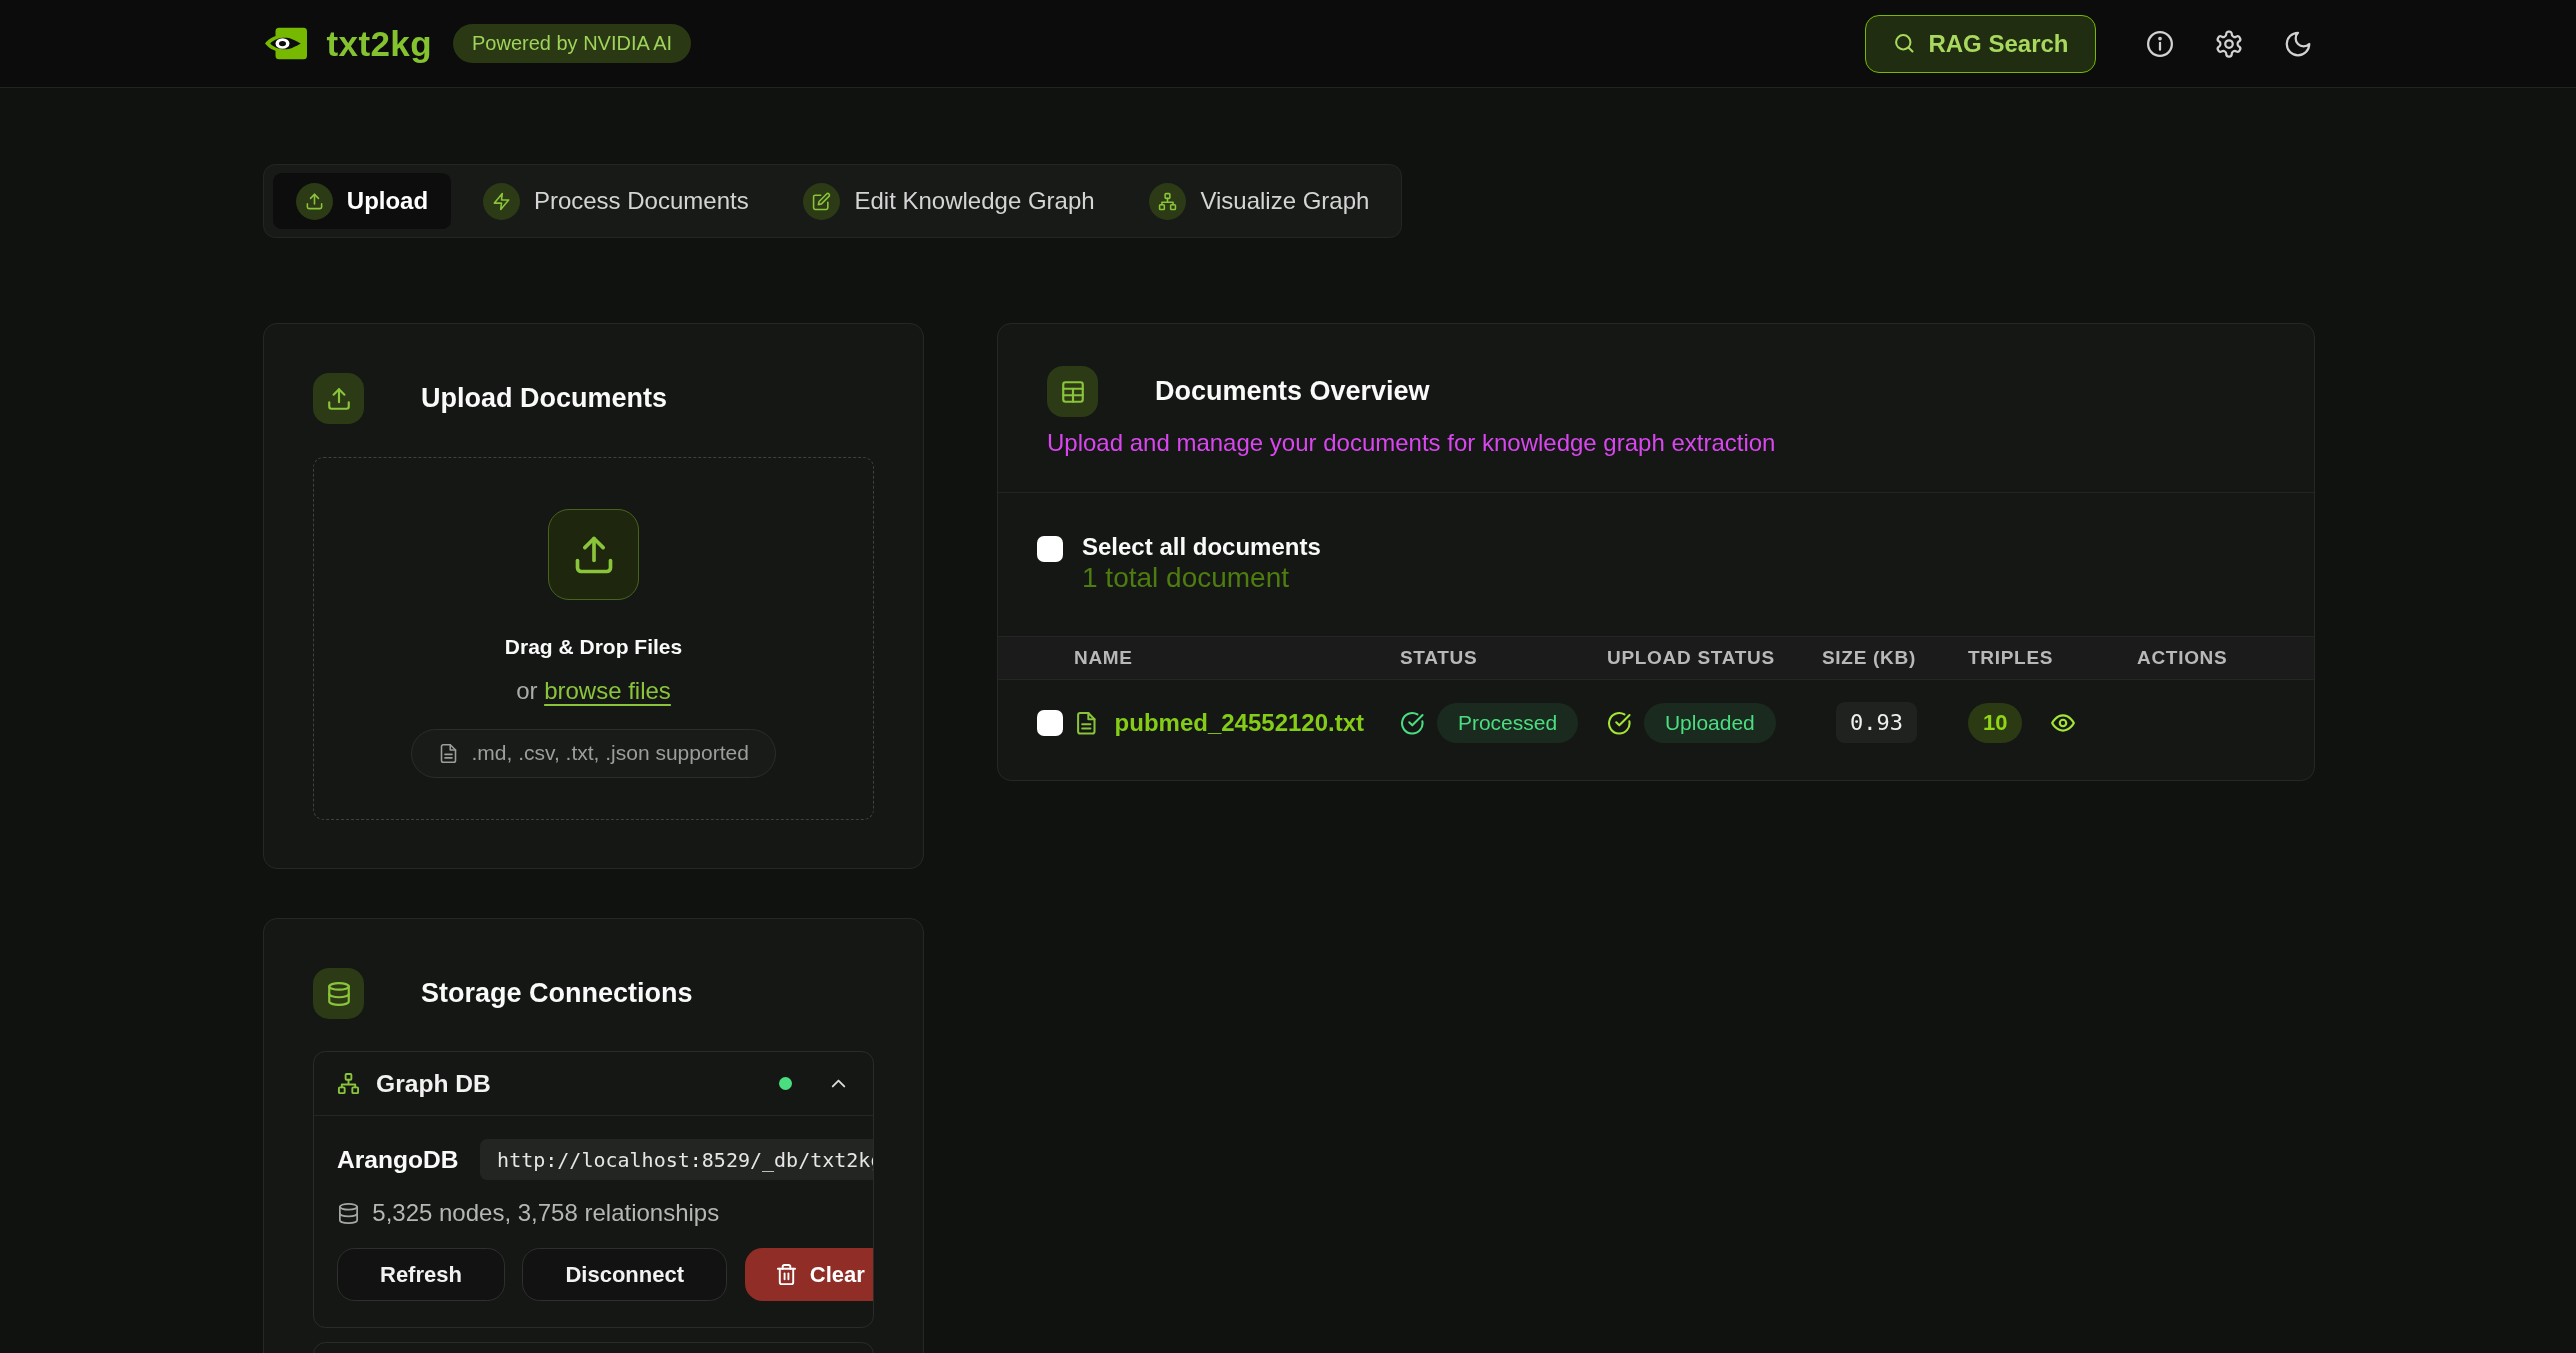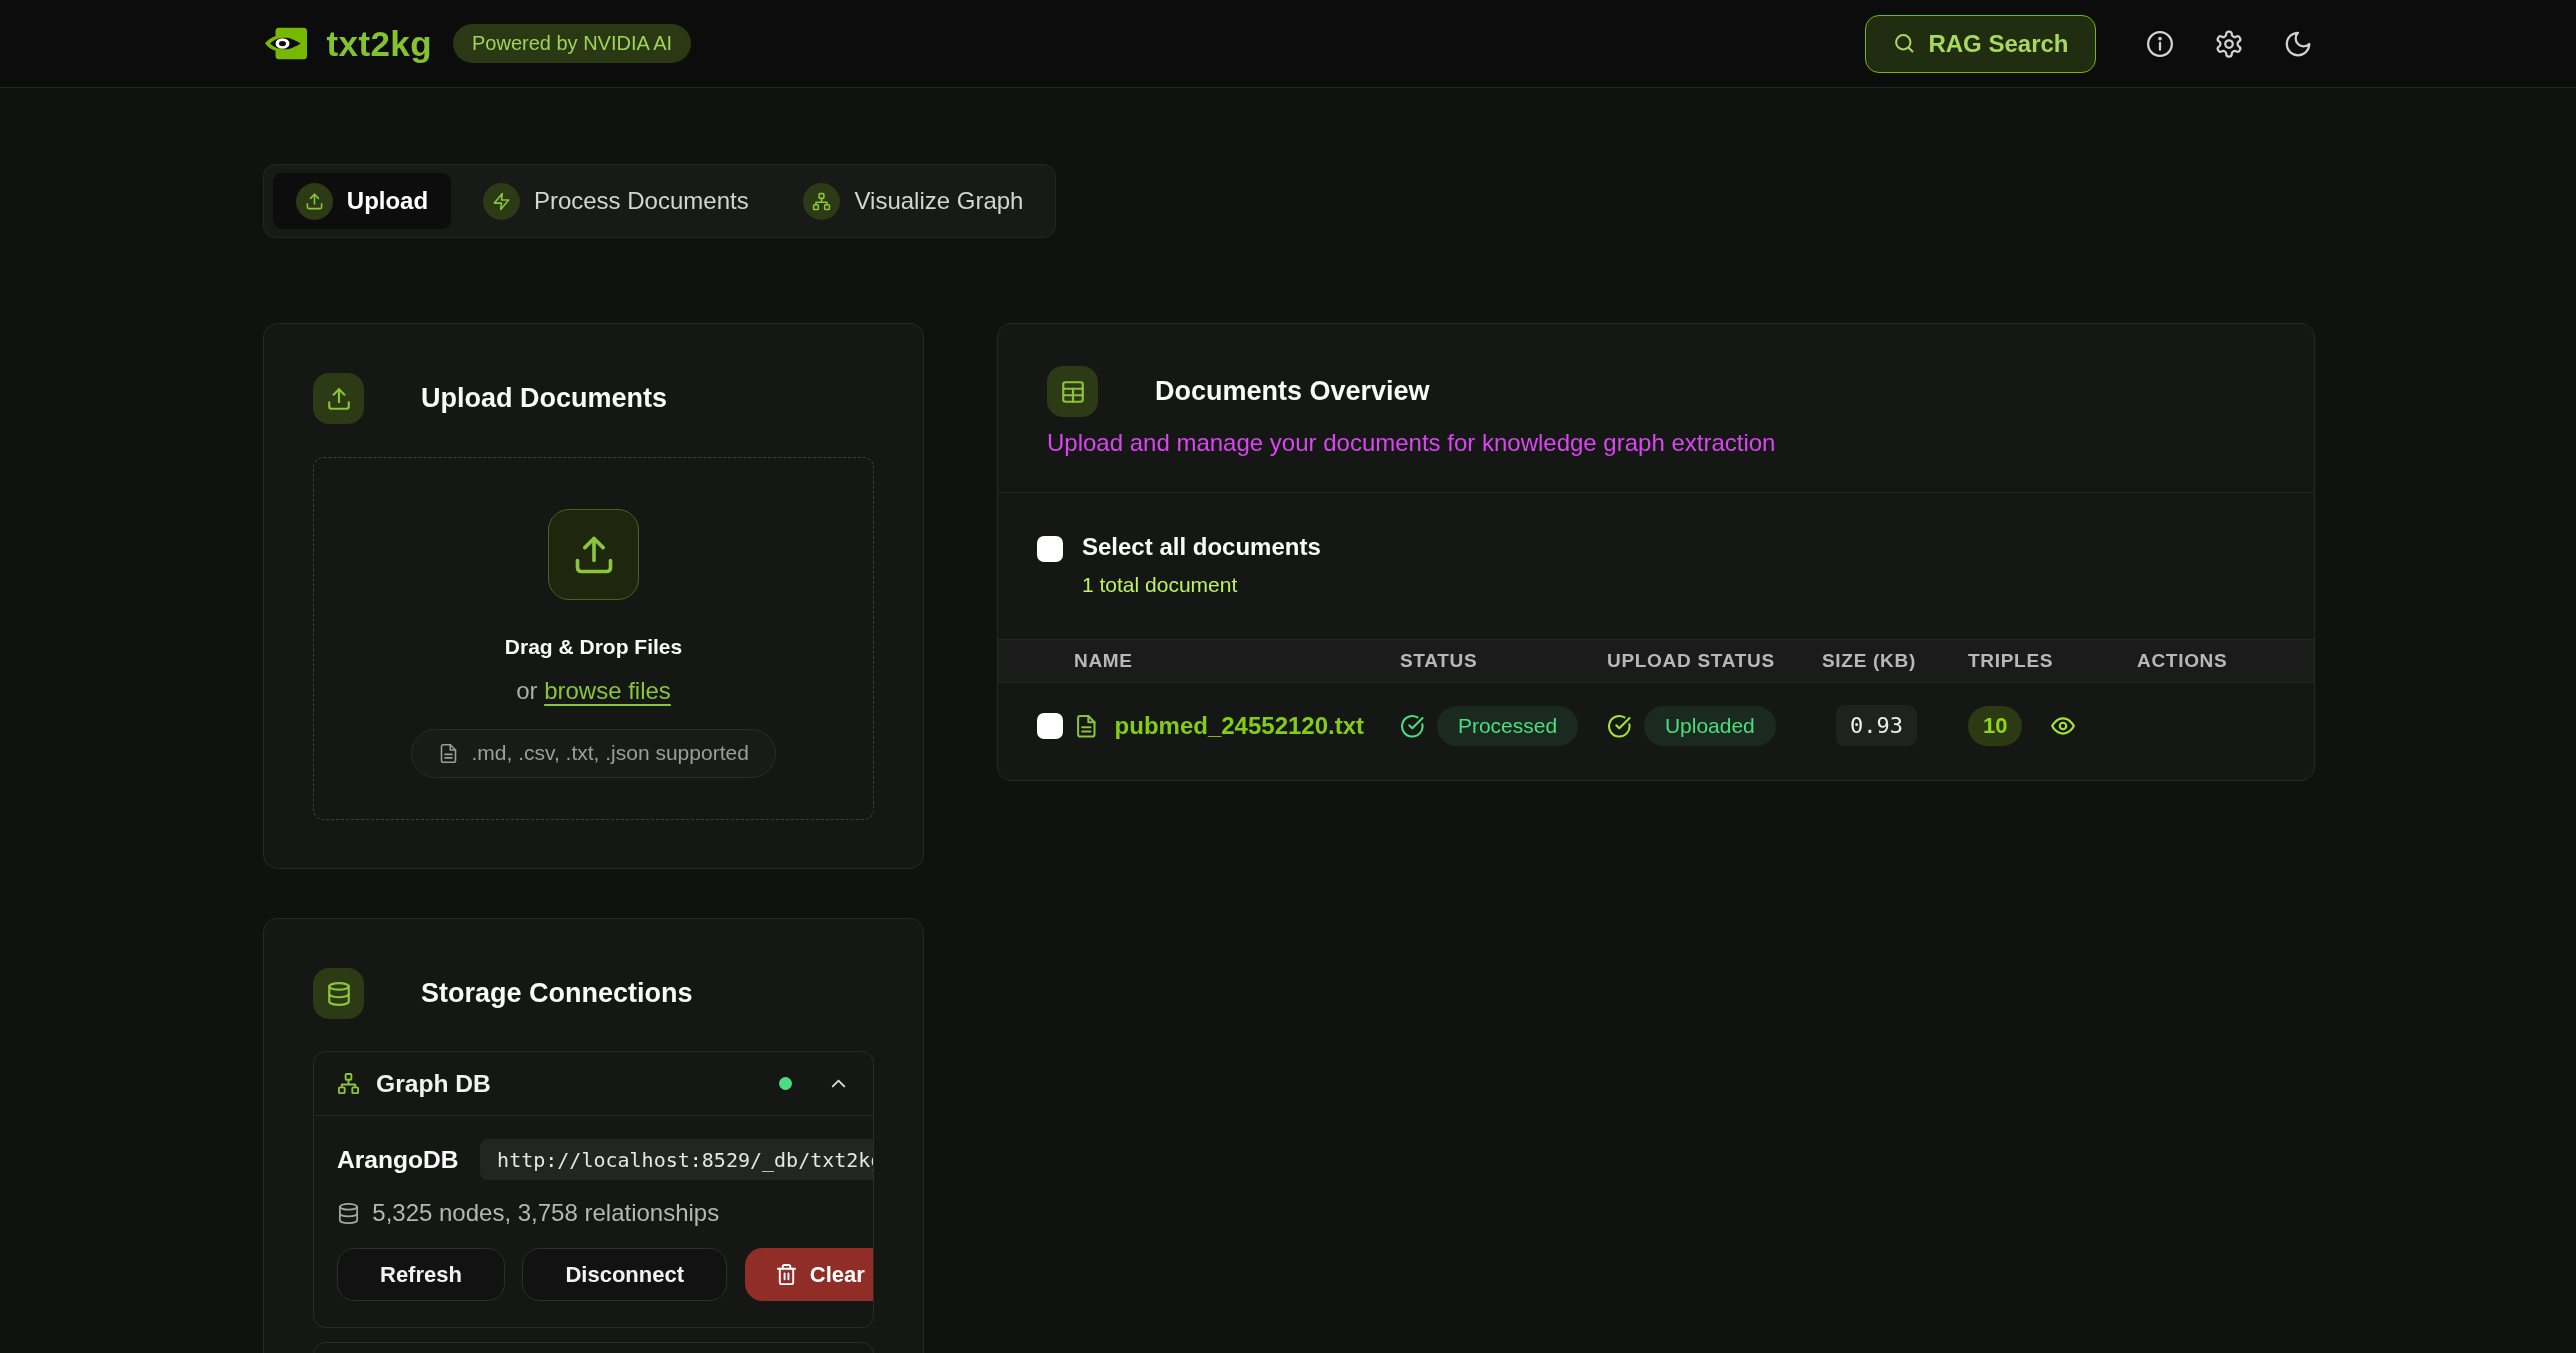--- a/index.html
+++ b/index.html
@@ -128,21 +128,21 @@
   .docs-card { height:458px; padding-top:42px; }
   .docs-head-block { padding:0 49px; }
   .docs-subtitle { margin-top:12px; font-size:24px; color:#d946ef; }
   .docs-divider { margin-top:35px; height:0.9px; background:#232523; }
   .select-row { margin-top:40px; padding:0 49px 0 39px; display:flex; gap:19px; align-items:flex-start; }
   .checkbox {
     width:26px; height:26px; background:#ffffff; border-radius:7px; cursor:pointer;
     flex:0 0 auto; margin-top:3.5px;
   }
   .select-label { font-size:24px; font-weight:bold; color:#fafafa; }
-  .select-count { margin-top:12px; font-size:21px; color:#bef264; }
+  .select-count { margin-top:1px; font-size:28px; color:#4d7c0f; }
 
   .tbl-grid {
     display:grid; align-items:center;
     grid-template-columns:37px 326px 207px 215px 146px 169px 1fr;
     padding-left:39px;
   }
   .tbl-head {
     margin-top:42px; background:#1a1b1a; height:44px;
     border-top:0.9px solid #242624; border-bottom:0.9px solid #242624;
     font-size:19px; font-weight:bold; color:#b8b8b8; letter-spacing:0.7px;
@@ -237,20 +237,29 @@
       </span>
       <span>Upload</span>
     </div>
     <div class="tab">
       <span class="tab-ic">
         <svg width="19" height="19" viewBox="0 0 24 24" fill="none" stroke="currentColor" stroke-width="2" stroke-linejoin="round">
             <polygon points="13 2 3 14 12 14 11 22 21 10 12 10 13 2"></polygon>
           </svg>
       </span>
       <span>Process Documents</span>
+    </div>
+    <div class="tab">
+      <span class="tab-ic">
+        <svg width="19" height="19" viewBox="0 0 24 24" fill="none" stroke="currentColor" stroke-width="2" stroke-linecap="round" stroke-linejoin="round">
+            <path d="M11 4H4a2 2 0 0 0-2 2v14a2 2 0 0 0 2 2h14a2 2 0 0 0 2-2v-7"></path>
+            <path d="M18.4 2.6a2.1 2.1 0 0 1 3 3L12 15l-4 1 1-4Z"></path>
+          </svg>
+      </span>
+      <span>Edit Knowledge Graph</span>
     </div>
     <div class="tab">
       <span class="tab-ic">
         <svg width="19" height="19" viewBox="0 0 24 24" fill="none" stroke="currentColor" stroke-width="2" stroke-linecap="round" stroke-linejoin="round">
             <rect x="9" y="2" width="6" height="6" rx="1"></rect>
             <rect x="2" y="16" width="6" height="6" rx="1"></rect>
             <rect x="16" y="16" width="6" height="6" rx="1"></rect>
             <path d="M5 16v-3h14v3"></path>
             <path d="M12 12V8"></path>
           </svg>

